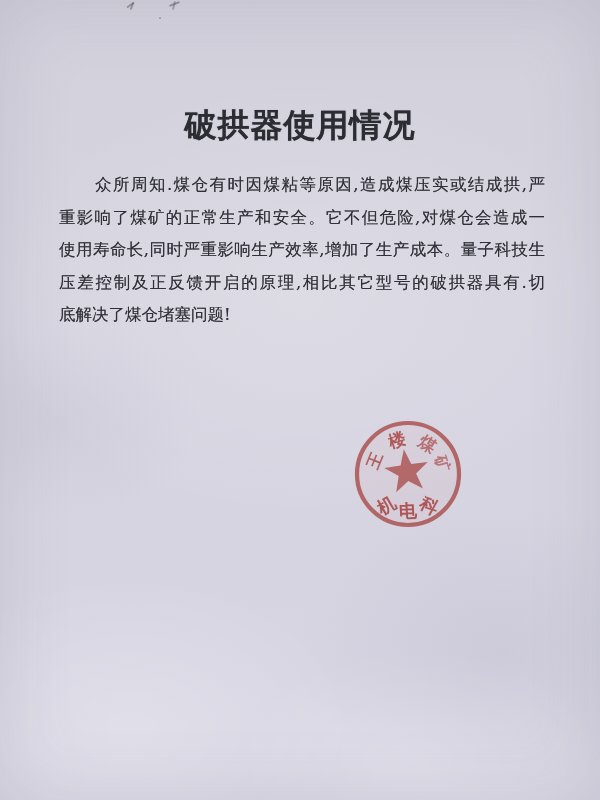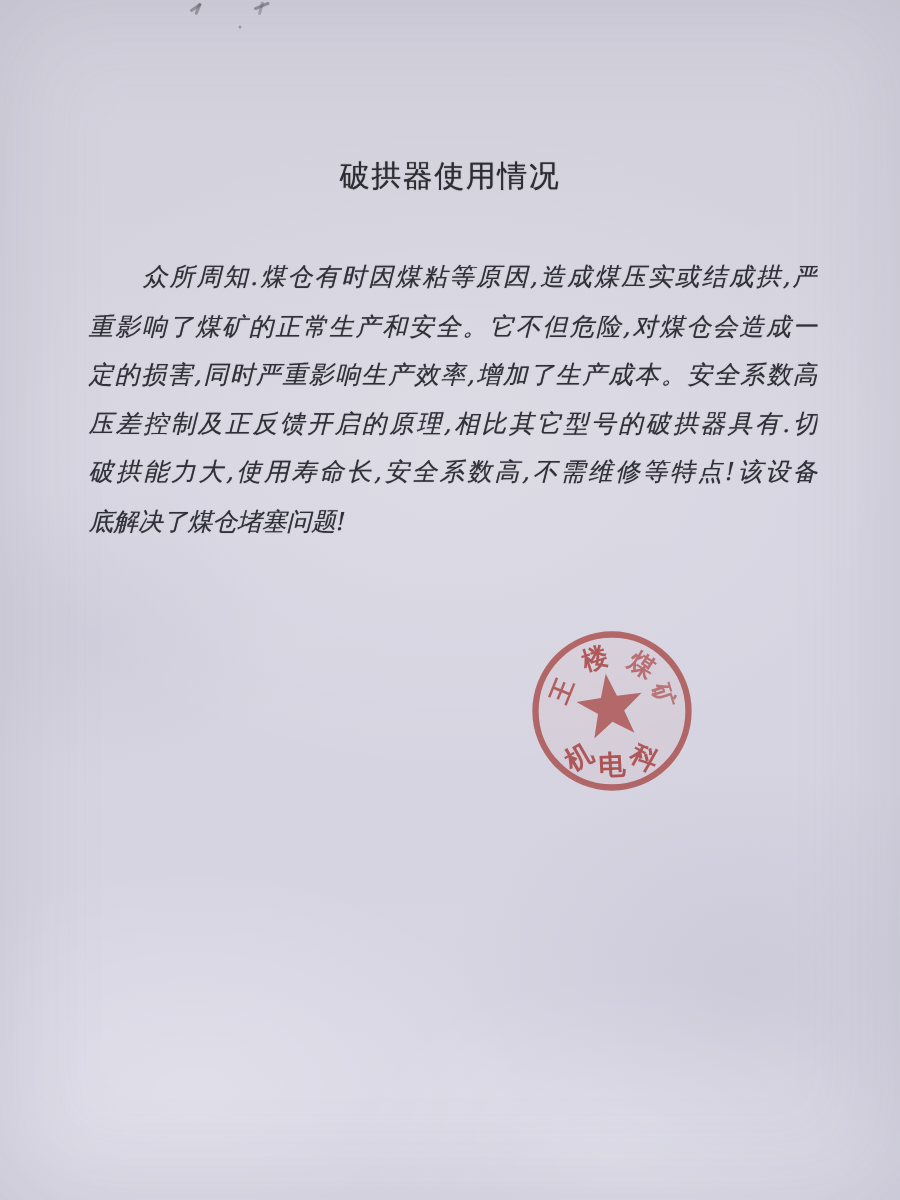--- a/index.html
+++ b/index.html
@@ -23,42 +23,41 @@
       linear-gradient(180deg, #d2d0db 0%, #d7d5e0 35%, #d6d4e1 70%, #d9d7e4 100%);
     box-shadow: inset 0 0 70px rgba(118,116,134,0.18);
     color: #33333a;
   }
   .title {
     position: absolute;
     top: 104px;
     left: 0;
     width: 100%;
     text-align: center;
-    font-size: 20px;
-    font-weight: 400;
+    font-size: 32px;
+    font-weight: 700;
     letter-spacing: 1px;
     color: #2c2c33;
     text-shadow: 0 0 0.7px rgba(44,44,51,0.75);
   }
   .paragraph {
     position: absolute;
     left: 59px;
     top: 169px;
     width: 486px;
     font-size: 16.5px;
     color: #303038;
     text-shadow: 0 0 0.6px rgba(48,48,56,0.6);
   }
   .line {
     height: 32.6px;
     line-height: 32.6px;
     text-align: justify;
     text-align-last: justify;
     overflow: hidden;
-    font-style: italic;
   }
   .line.first {
     text-indent: 36px;
   }
   .line.last {
     text-align: left;
     text-align-last: left;
   }
   .stamp {
     position: absolute;
@@ -95,23 +94,22 @@
   <div class="smudge s2"></div>
   <div class="smudge s3"></div>
   <div class="smudge s4"></div>
   <div class="smudge s5"></div>
 
   <div class="title">破拱器使用情况</div>
 
   <div class="paragraph">
     <div class="line first">众所周知.煤仓有时因煤粘等原因,造成煤压实或结成拱,严</div>
     <div class="line">重影响了煤矿的正常生产和安全。它不但危险,对煤仓会造成一</div>
-    <div class="line">定的损害,同时严重影响生产效率,增加了生产成本。安全系数高</div>
+    <div class="line">使用寿命长,同时严重影响生产效率,增加了生产成本。量子科技生</div>
     <div class="line">压差控制及正反馈开启的原理,相比其它型号的破拱器具有.切</div>
-    <div class="line">破拱能力大,使用寿命长,安全系数高,不需维修等特点!该设备</div>
     <div class="line last">底解决了煤仓堵塞问题!</div>
   </div>
 
   <div class="stamp">
     <svg width="145" height="145" viewBox="0 0 145 145">
       <circle cx="72" cy="72" r="51" fill="rgba(215,120,115,0.06)" stroke="rgba(197,79,73,0.82)" stroke-width="4.2"></circle>
       <path d="M67.8 47.2 L75.3 61.9 L91.7 59.9 L80.1 71.6 L87 86.5 L72.3 79.1 L60.2 90.3 L62.7 74 L48.3 66 L64.6 63.4 Z" fill="rgba(199,77,70,0.78)"></path>
       <text transform="translate(38.6,58.5) rotate(-68)" font-size="16" fill="rgba(198,76,70,0.85)" text-anchor="middle" dominant-baseline="central">王</text>
       <text transform="translate(60.9,37.8) rotate(-18)" font-size="17" fill="rgba(198,76,70,0.9)" text-anchor="middle" dominant-baseline="central">楼</text>
       <text transform="translate(91.6,41.8) rotate(33)" font-size="17" fill="rgba(198,76,70,0.72)" text-anchor="middle" dominant-baseline="central">煤</text>

